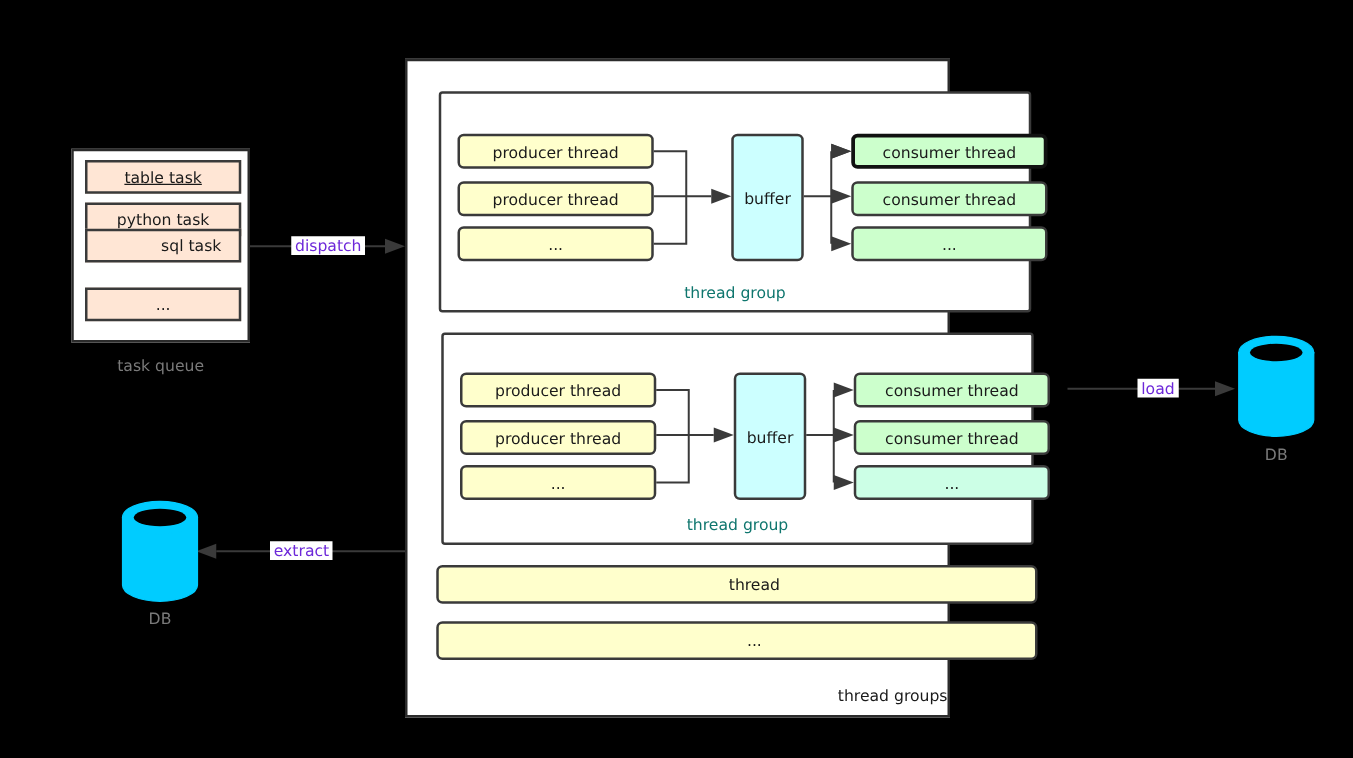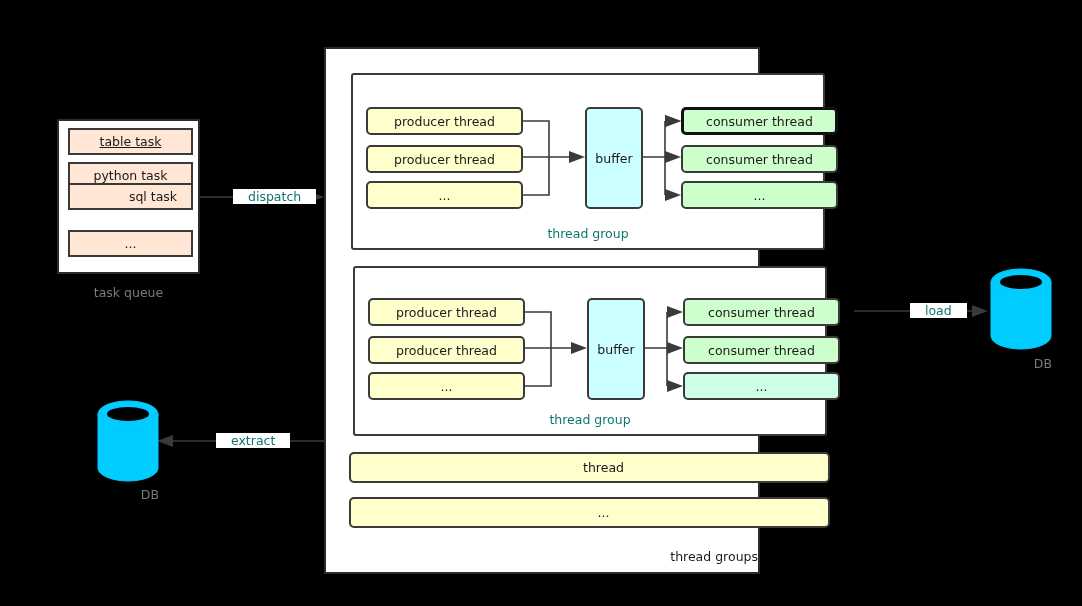--- a/index.html
+++ b/index.html
@@ -75,32 +75,32 @@
   .n-consumer-alt { background: #ccffe6; }
   .n-thread   { background: #ffffcc; padding-left: 28px; }
 
   
   .wire { position: absolute; left: 0; top: 0; overflow: visible; }
 
   
   .db { position: absolute; }
   .db-label {
     position: absolute;
-    text-align: right;
+    text-align: center;
     font-size: 12.5px; color: #7a7a7a;
   }
 
   
   .edge-label {
     position: absolute;
     background: #ffffff;
-    color: #0f766e;
+    color: #6d28d9;
     font-size: 12.5px;
     line-height: 15px;
-    padding: 0 15px;
+    padding: 0 3px;
     white-space: nowrap;
   }
 </style>
 </head>
 <body>
 
 <div id="stage">
 
   <div class="abs queue-frame">
     <div class="task-box" style="top:7px;text-decoration:underline;">table task</div>

